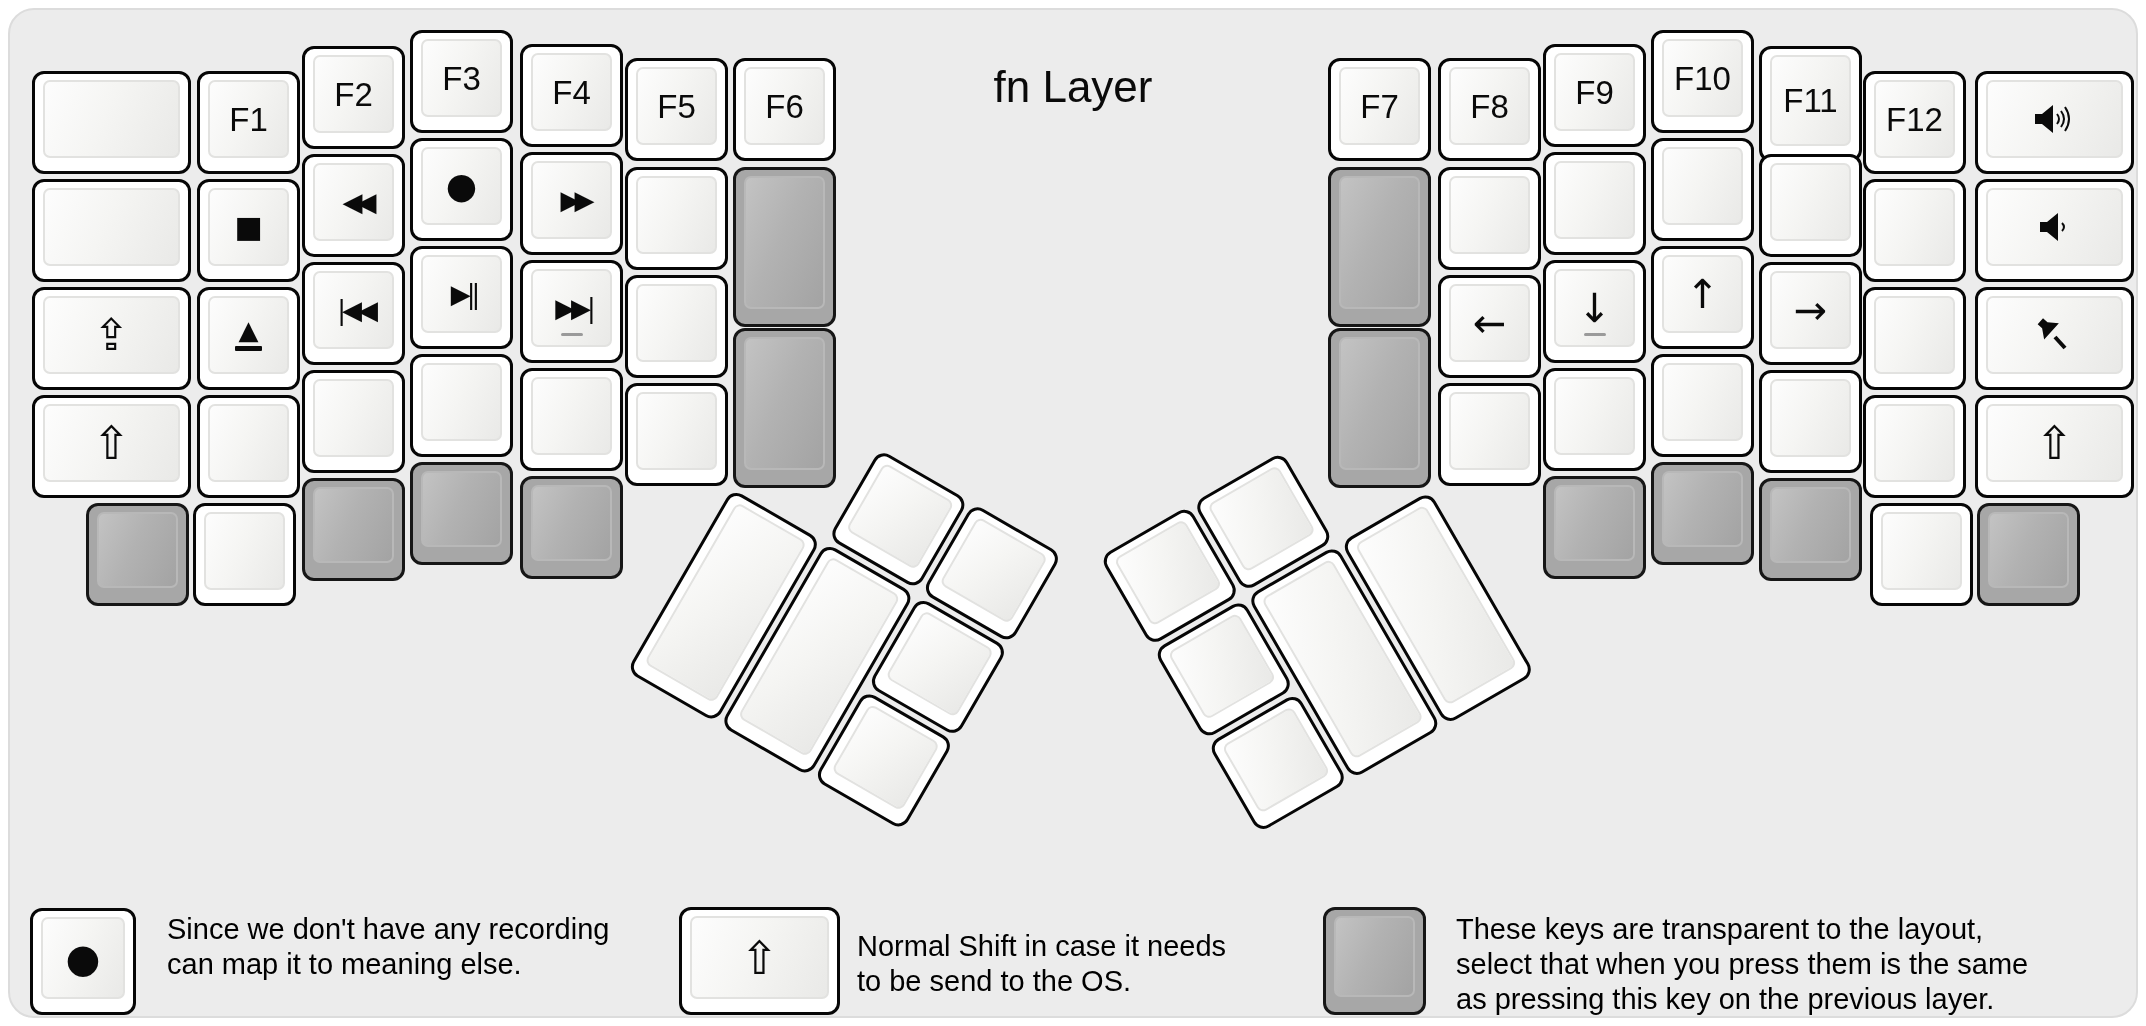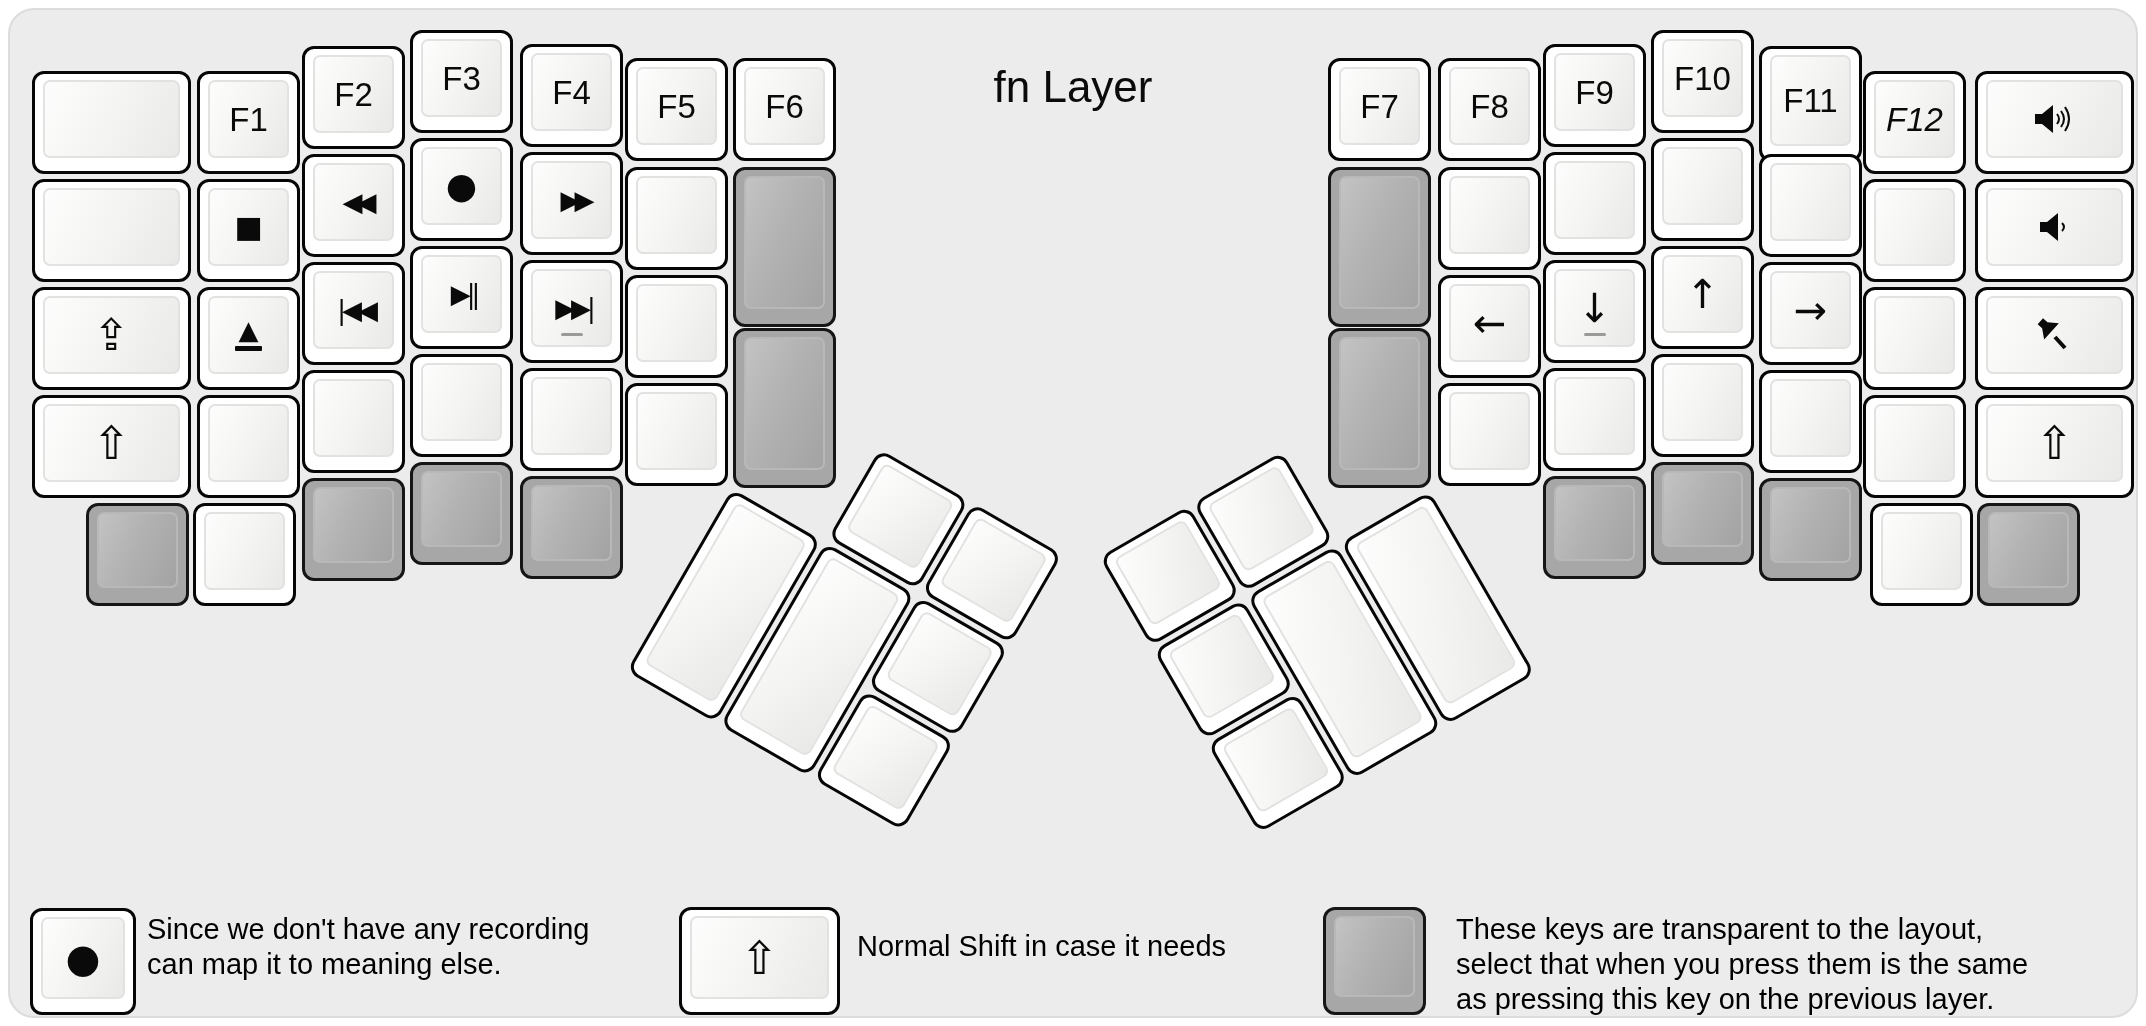--- a/index.html
+++ b/index.html
@@ -266,21 +266,21 @@
         <div class="cap" style="position: absolute;">
           <span class="glyph ic-right-arrow-icon">→</span>
         </div>
       </div>
       <div class="key" style="left: 1749px; top: 360px; width: 103px; height: 103px;">
         <div class="cap" style="position: absolute;"></div>
       </div>
       <div class="key gray" style="left: 1749px; top: 468px; width: 103px; height: 103px;">
         <div class="cap" style="position: absolute;"></div>
       </div>
-      <div class="key" style="left: 1853px; top: 61px; width: 103px; height: 103px; font-style: italic;">
+      <div class="key" style="left: 1853px; top: 61px; width: 103px; height: 103px;">
         <div class="cap" style="position: absolute;">
           <span class="glyph ic-f-label">F12</span>
         </div>
       </div>
       <div class="key" style="left: 1853px; top: 169px; width: 103px; height: 103px;">
         <div class="cap" style="position: absolute;"></div>
       </div>
       <div class="key" style="left: 1853px; top: 277px; width: 103px; height: 103px;">
         <div class="cap" style="position: absolute;"></div>
       </div>
@@ -375,33 +375,34 @@
         </div>
       </div>
     </div>
   <div id="legends" class="legend">
       <div>
         <div class="key" style="left: 20px; top: 898px; width: 106px; height: 107px;">
           <div class="cap" style="position: absolute;">
             <span class="glyph ic-record-icon">●</span>
           </div>
         </div>
-        <div class="legend-text" style="left: 137px; top: 902px;">
+        <div class="legend-text" style="left: 157px; top: 902px;">
           <div>Since we don't have any recording</div>
           <div>can map it to meaning else.</div>
         </div>
       </div>
       <div>
         <div class="key" style="left: 669px; top: 897px; width: 161px; height: 108px;">
           <div class="cap" style="position: absolute;">
             <span class="glyph ic-shift-icon">⇧</span>
           </div>
         </div>
         <div class="legend-text" style="left: 847px; top: 919px;">
           <div>Normal Shift in case it needs</div>
+          <div>to be send to the OS.</div>
         </div>
       </div>
       <div>
         <div class="key gray" style="left: 1313px; top: 897px; width: 103px; height: 108px;">
           <div class="cap" style="position: absolute;"></div>
         </div>
         <div class="legend-text" style="left: 1446px; top: 902px;">
           <div>These keys are transparent to the layout,</div>
           <div>select that when you press them is the same</div>
           <div>as pressing this key on the previous layer.</div>

